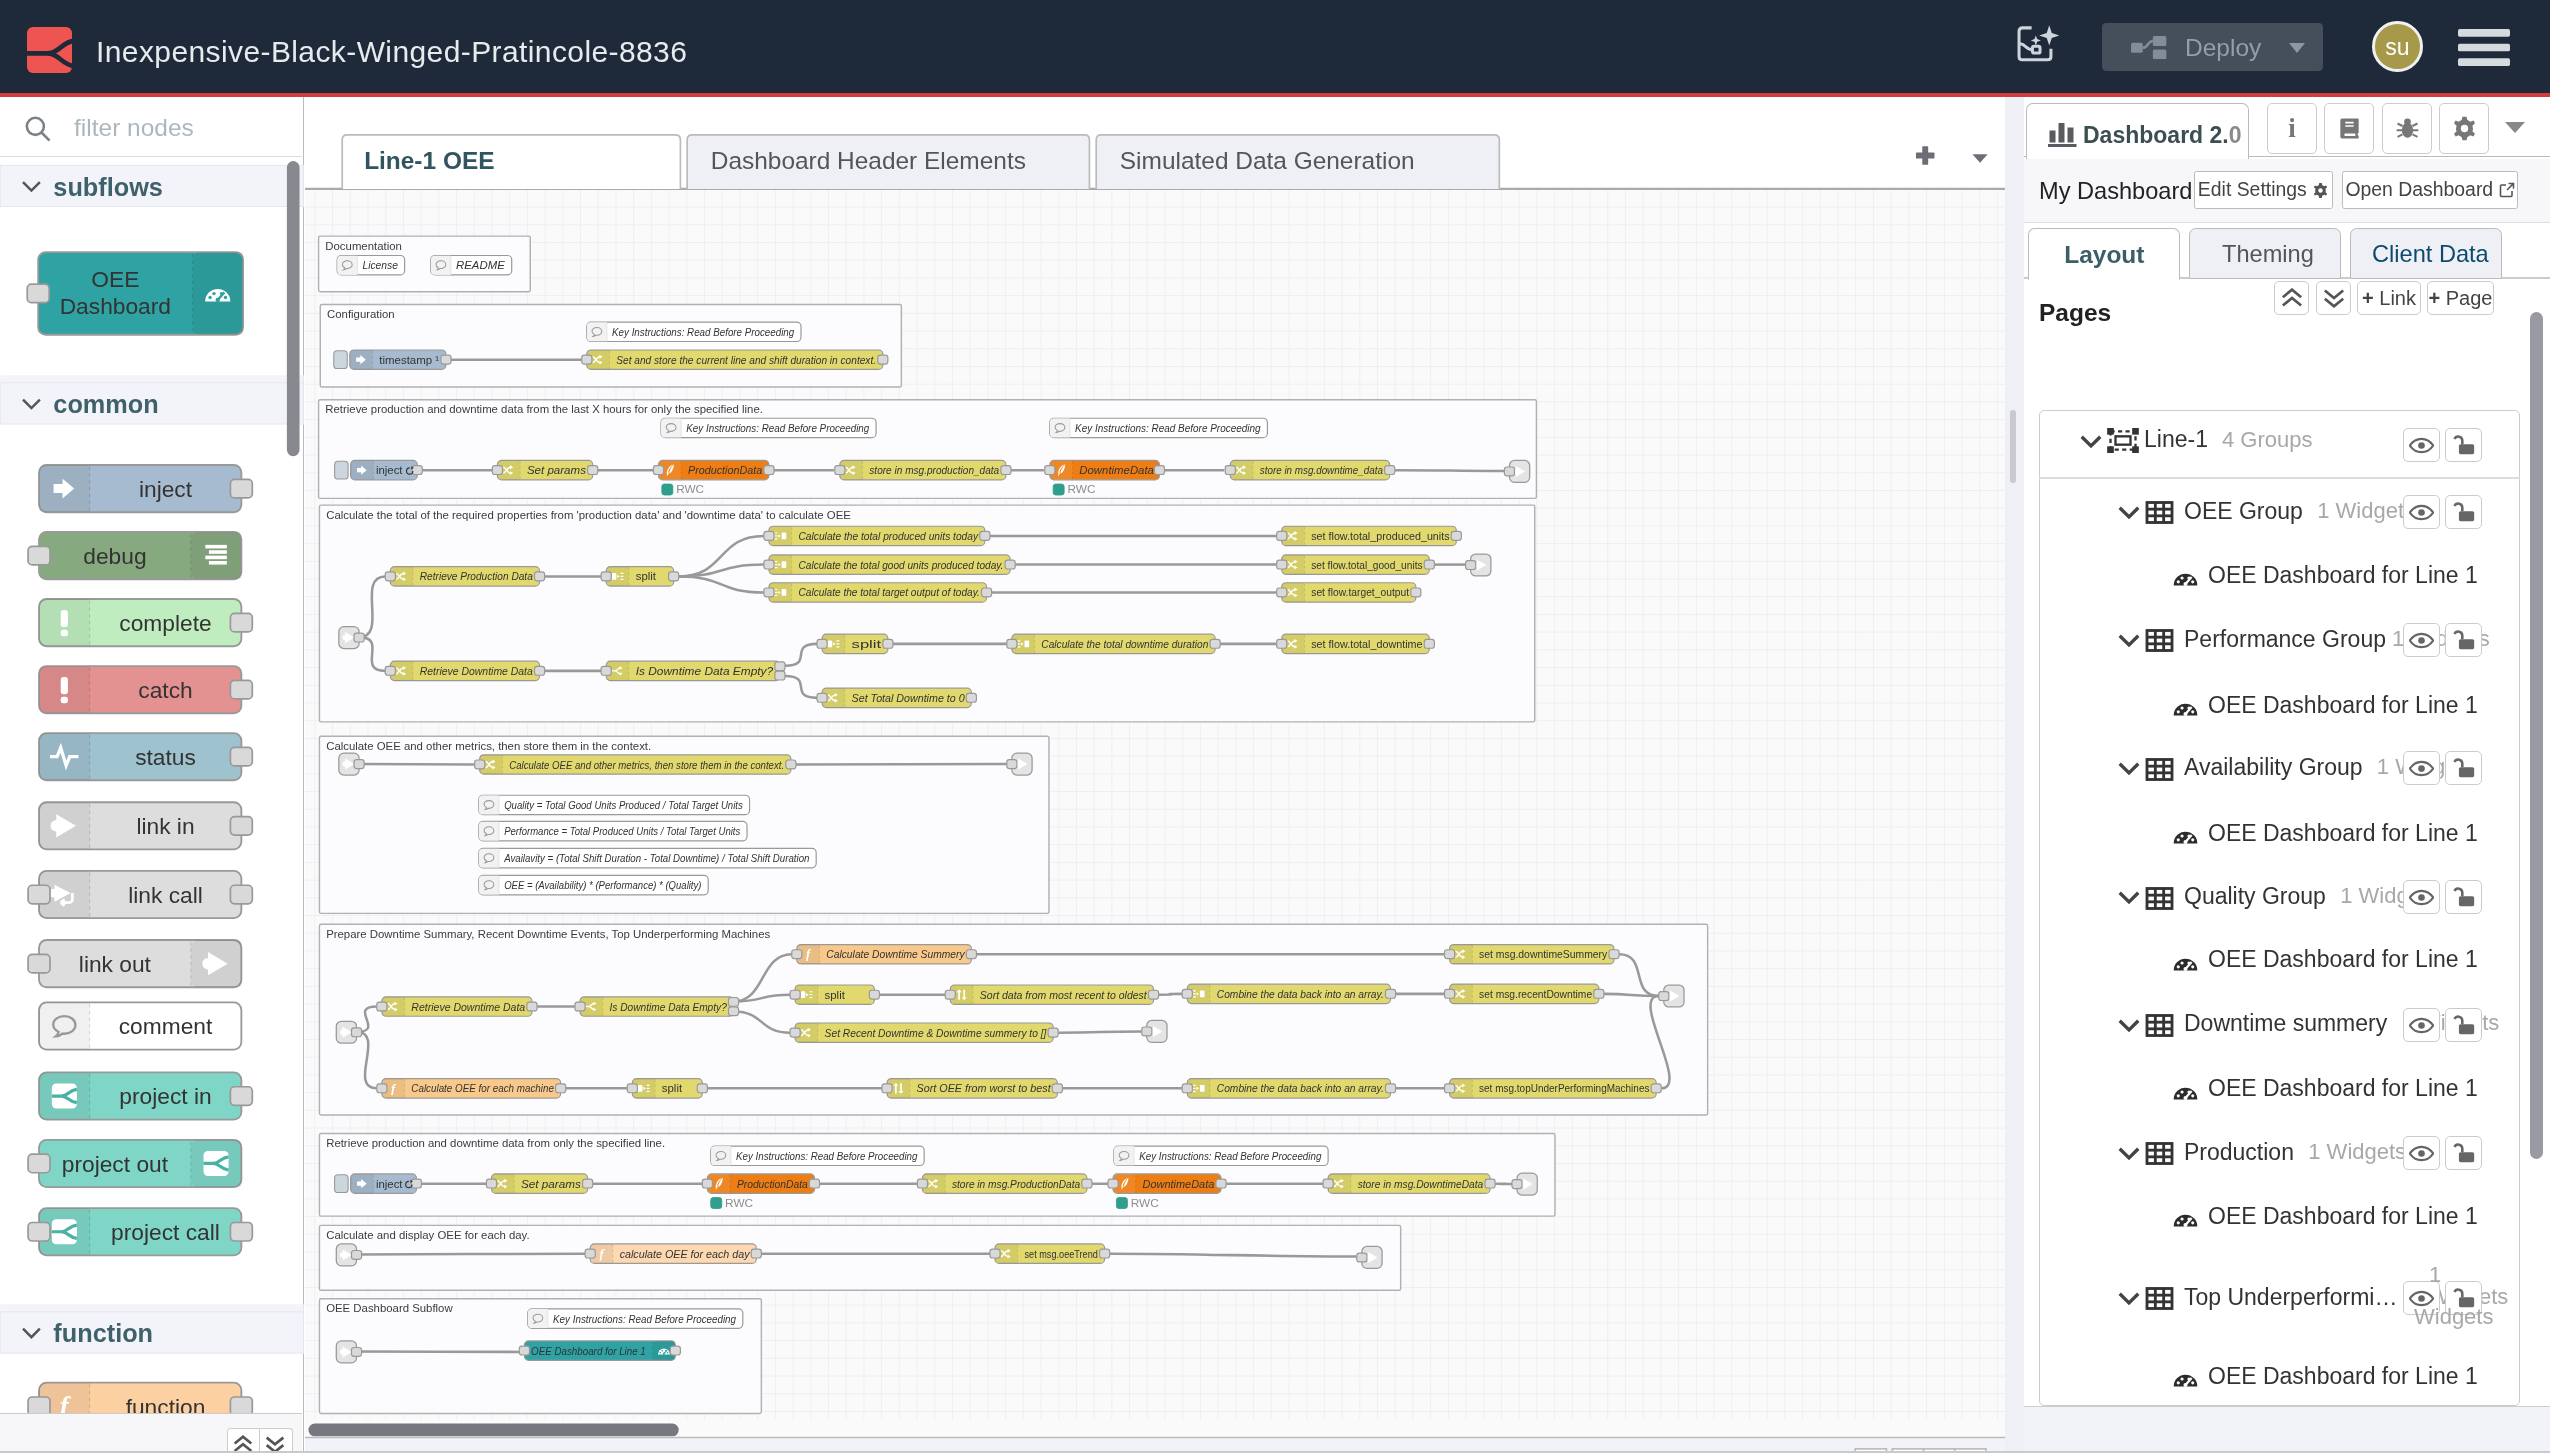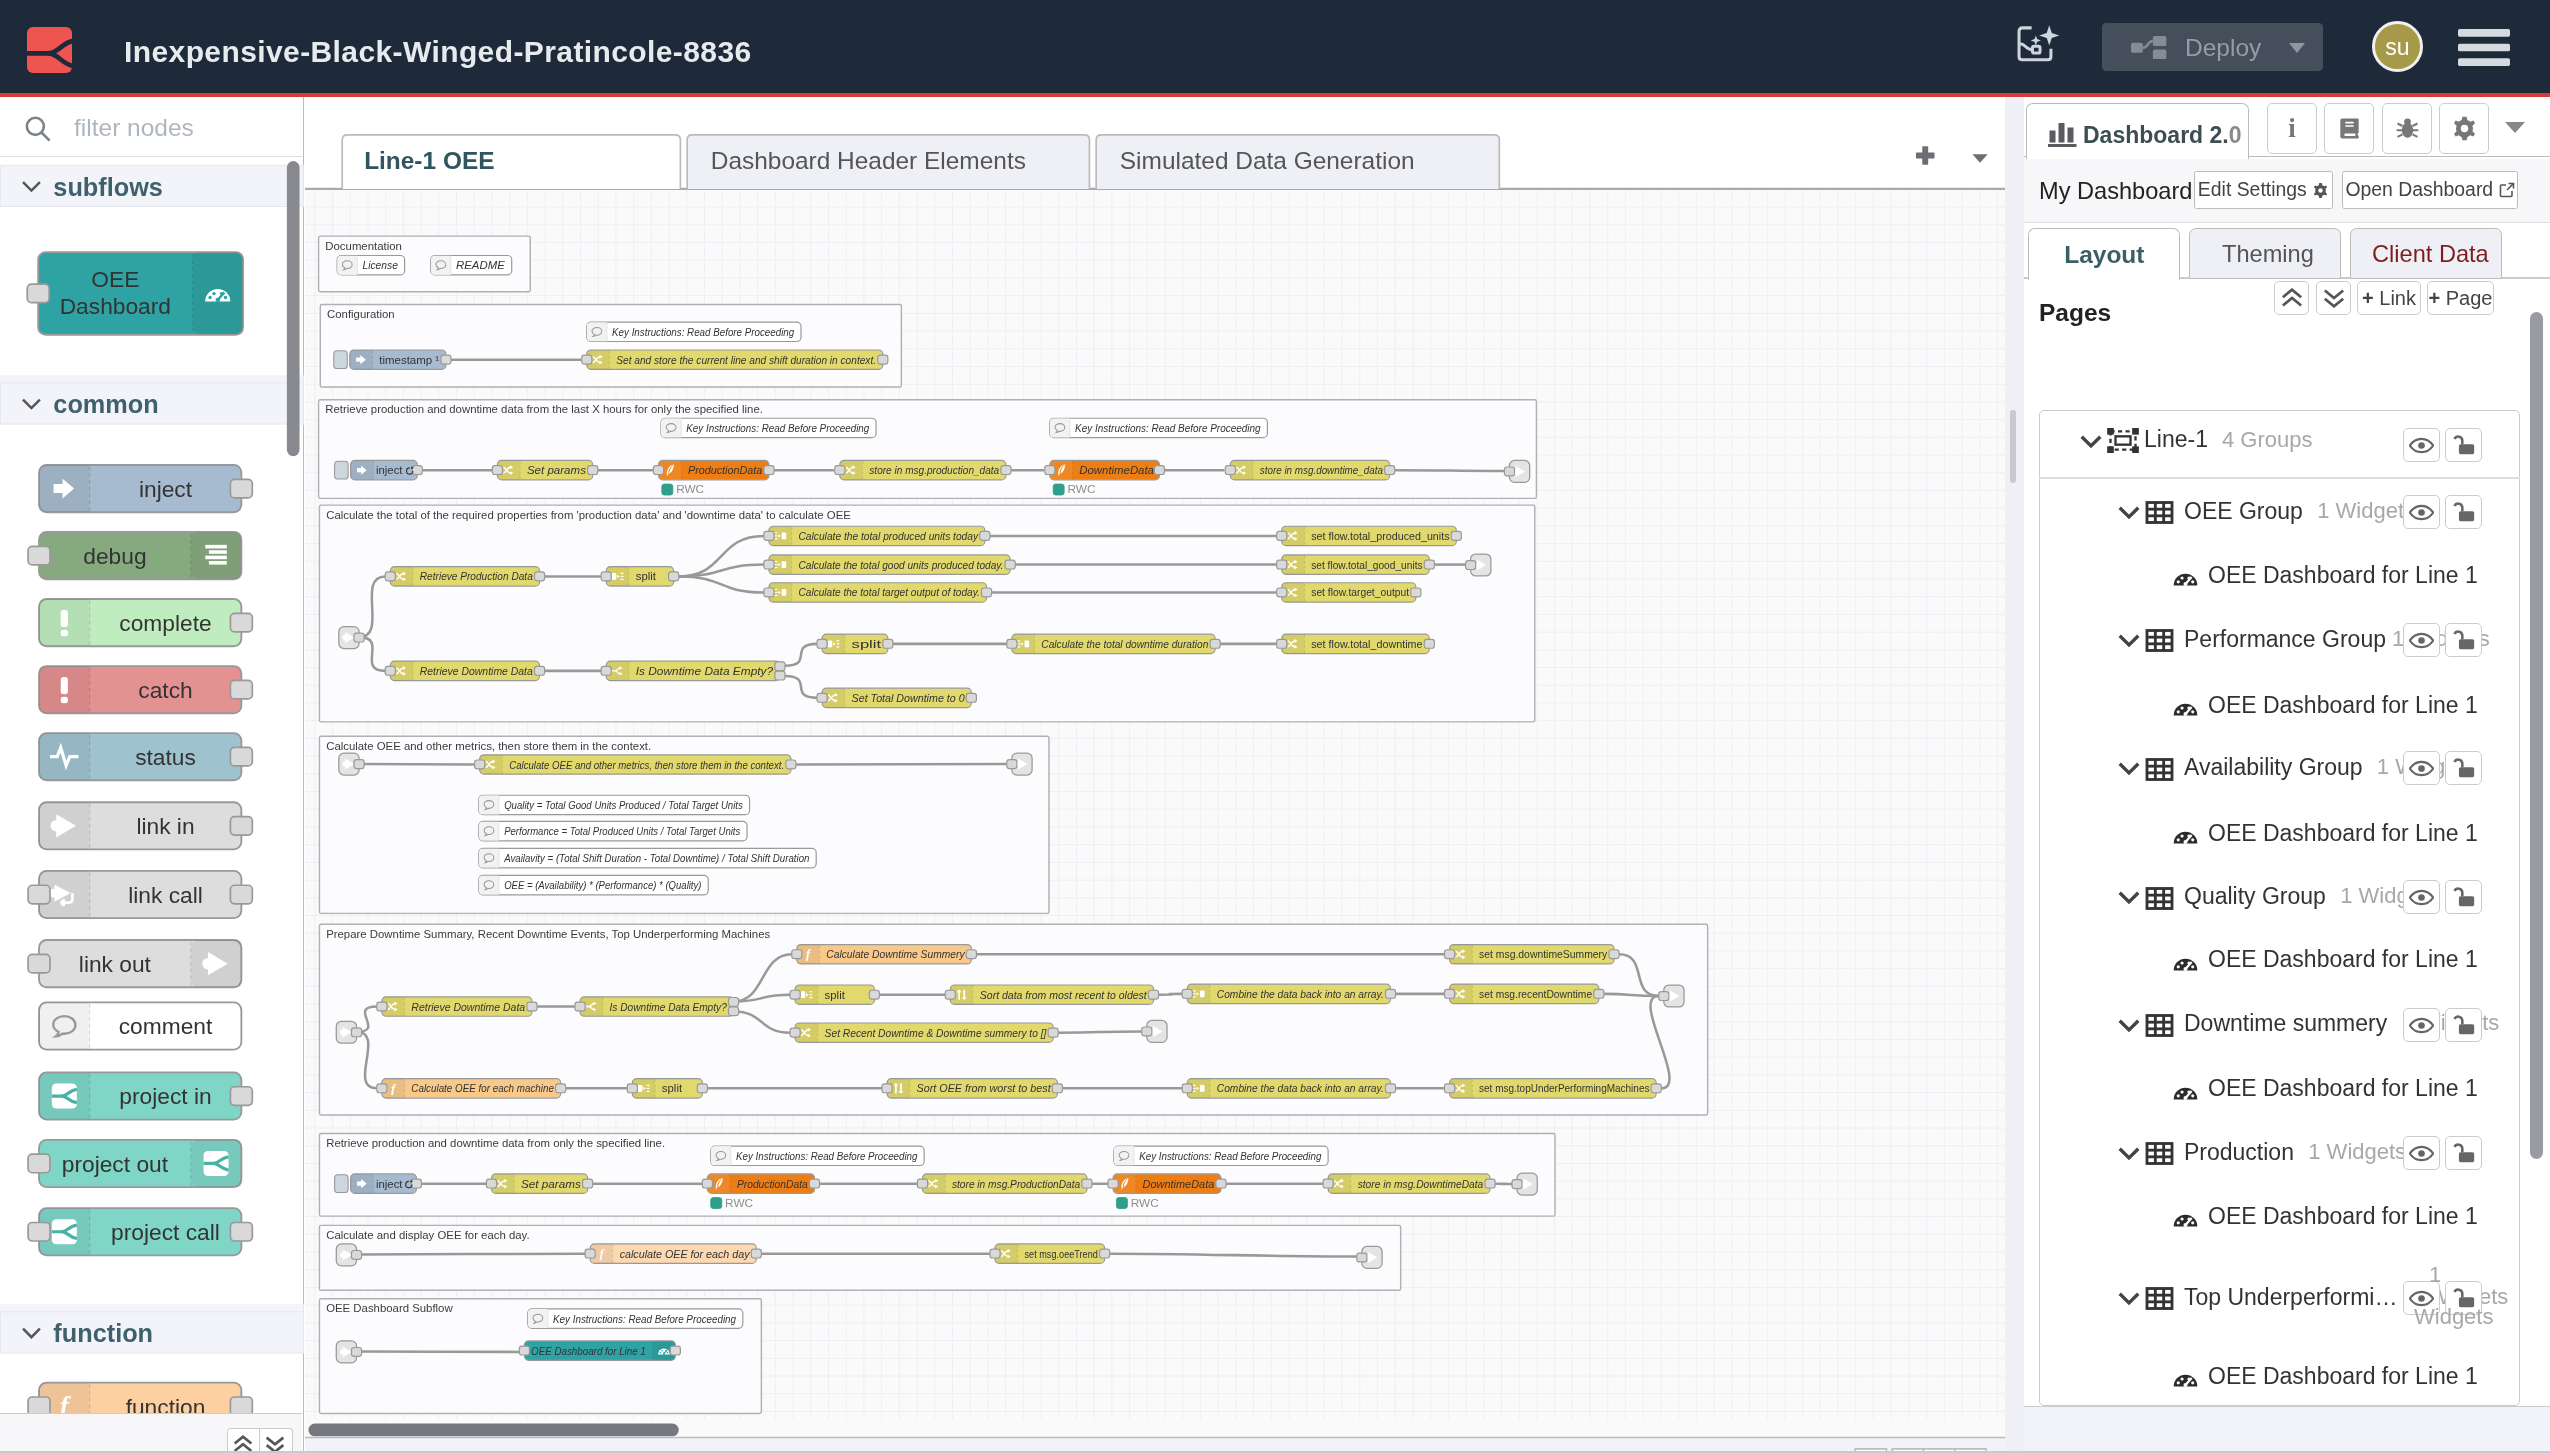--- a/index.html
+++ b/index.html
@@ -1,17 +1,17 @@
 <!DOCTYPE html>
 <html style="font-size:13.5px"><head><meta charset="utf-8"><style>
 * { margin:0; padding:0; box-sizing:border-box; }
 html,body { width:2550px; height:1454px; overflow:hidden; font-family:"Liberation Sans", sans-serif; }
 #header { position:absolute; left:0; top:0; width:2550px; height:93px; background:#1e2a3a; }
 #redline { position:absolute; left:0; top:93px; width:2550px; height:4.2px; background:#d43c3c; }
-#title { position:absolute; left:96px; top:35px; font-size:30px; font-weight:bold; color:#e8ebee; letter-spacing:0.4px;margin-left:28px; }
+#title { position:absolute; left:96px; top:35px; font-size:30px; font-weight:normal; color:#e8ebee; letter-spacing:0.4px; }
 #deploy { position:absolute; left:2102px; top:23px; width:221px; height:48px; background:#454f5b; border-radius:4.2px; }
 #deploy span { position:absolute; left:83px; top:11px; font-size:24.5px; color:#959ea8; }
 #deploy .caret { position:absolute; left:187px; top:20px; width:0; height:0; border-left:8.4px solid transparent; border-right:8.4px solid transparent; border-top:10px solid #8d98a3; }
 #avatar { position:absolute; left:2372px; top:21px; width:51px; height:51px; border-radius:50%; background:#a7994a; border:3.4px solid #f0f0f0; }
 #avatar span { position:absolute; width:100%; text-align:center; top:10px; font-size:23px; color:#fff; }
 #palette { position:absolute; left:0; top:97px; width:304px; height:1357px; background:#fff; border-right:1.7px solid #bbb; }
 #psearch { position:absolute; left:0; top:0; width:302px; height:60px; background:#fff; border-bottom:1.7px solid #ddd;padding-left:20px; }
 #psearch .ph { position:absolute; left:74px; top:17px; font-size:24.5px; color:#aeb6bd; }
 #pfoot { position:absolute; left:0; top:1316px; width:302px; height:40px; background:#f7f7fa; border-top:1.7px solid #ccc; }
 #canvasbox { position:absolute; left:305px; top:97px; width:1719px; height:1357px;margin-top:32px; }
@@ -1048,21 +1048,21 @@
         <path d="M9.5 1.5 H14.5 V6.5 M14.2 1.8 L8 8" fill="none" stroke="#555" stroke-width="1.6"></path>
       </svg></div>
 <div style="position:absolute;left:0;top:180px;width:526px;height:1.7px;background:#ccc"></div>
 <div class="stab" style="left:4.2px;width:152px;background:#fff;border-bottom:1.7px solid #fff;top:131px;height:52px;z-index:2">
       <div style="position:absolute;left:35px;top:11.8px;font-size:24.5px;font-weight:bold;color:#3c5e66">Layout</div>
     </div>
 <div class="stab" style="left:165px;width:152px;top:131px;height:51px">
       <div style="position:absolute;left:32px;top:11.8px;font-size:23.6px;color:#555">Theming</div>
     </div>
 <div class="stab" style="left:326px;width:152px;top:131px;height:51px">
-      <div style="position:absolute;left:21px;top:11.8px;font-size:23.6px;color:#7f1d1d">Client Data</div>
+      <div style="position:absolute;left:21px;top:11.8px;font-size:23.6px;color:#0c4a6e">Client Data</div>
     </div>
 <div style="position:absolute;left:15px;top:202px;font-size:24.5px;font-weight:bold;color:#222">Pages</div>
 <div style="position:absolute;left:250px;top:184px;width:35px;height:34px;background:#fff;border:1.7px solid #ccc;border-radius:5px;box-sizing:border-box;display:flex;align-items:center;justify-content:center">
       <svg width="22" height="20" viewBox="0 0 13 12">
         <g fill="none" stroke="#555" stroke-width="1.6">
           <path d="M1 5.5 L6.5 1 L12 5.5"></path>
           <path d="M1 10.5 L6.5 6 L12 10.5"></path>
         </g>
       </svg>
     </div>

